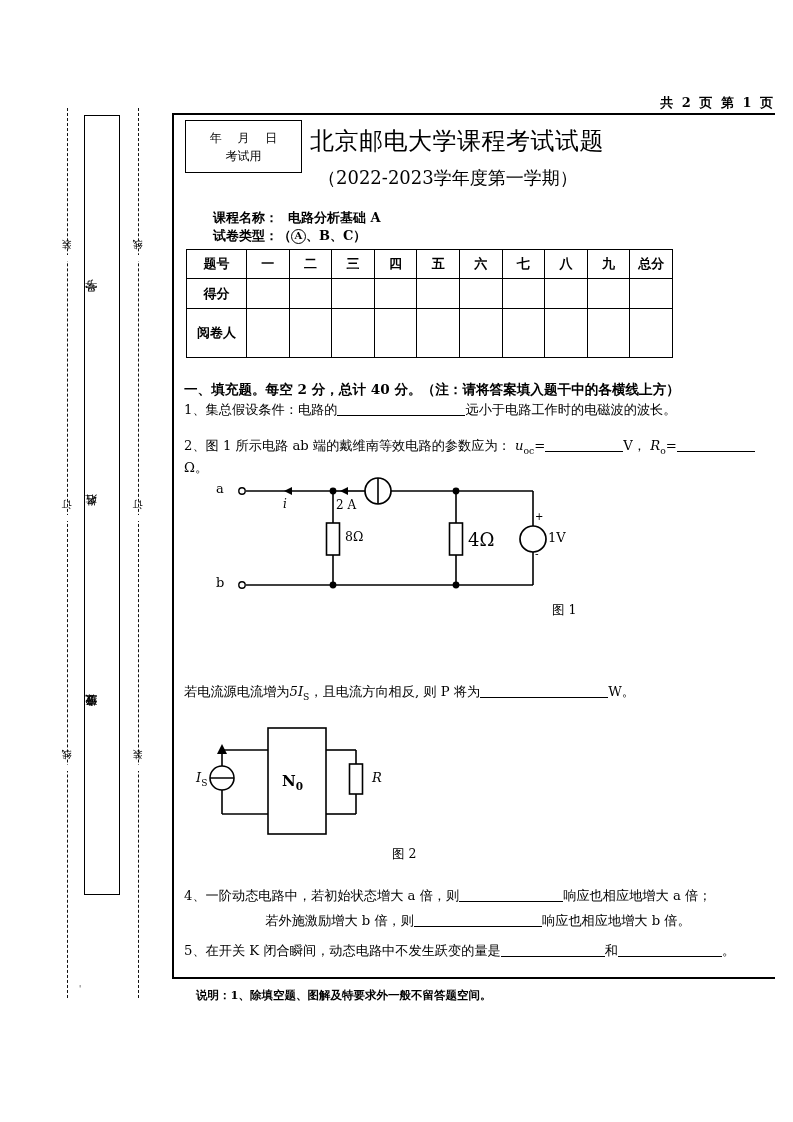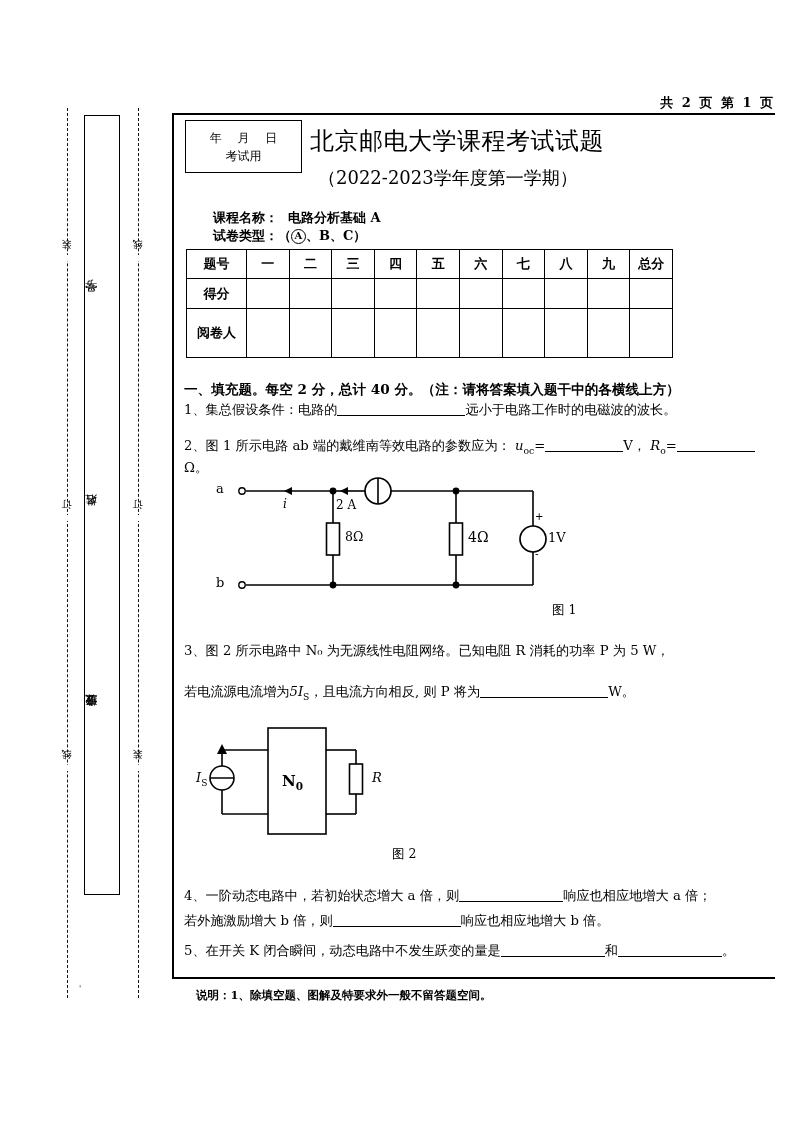--- a/index.html
+++ b/index.html
@@ -198,21 +198,21 @@
   .b-xl  { width: 128px; }
   i.var { font-style: italic; font-family: "DejaVu Serif","Liberation Serif",serif; }
   sub { font-size: 0.7em; }
 
   .q-sec   { top: 379px; }
   .q1      { top: 400px; }
   .q2      { top: 436px; }
   .q3a     { top: 641px; }
   .q3b     { top: 682px; }
   .q4a     { top: 886px; }
-  .q4b     { top: 911px; }
+  .q4b     { top: 911px; text-align: center; }
   .q5      { top: 941px; }
 
   .figcap {
     position: absolute;
     font-size: 12.5px;
     font-family: "DejaVu Serif", "Liberation Serif", serif;
   }
   .figcap1 { left: 552px; top: 602px; }
   .figcap2 { left: 392px; top: 846px; }
 
@@ -363,30 +363,27 @@
       <line x1="18" y1="112" x2="305" y2="112" stroke="#000" stroke-width="1.6"></line>
       <circle cx="14" cy="112" r="3.2" fill="#fff" stroke="#000" stroke-width="1.4"></circle>
       <circle cx="105" cy="112" r="3.4" fill="#000"></circle>
       <circle cx="228" cy="112" r="3.4" fill="#000"></circle>
     </svg>
     <div style="position:absolute; left:-12px; top:8px; font-size:13px; font-family:'DejaVu Serif','Liberation Serif',serif;">a</div>
     <div style="position:absolute; left:-12px; top:102px; font-size:13px; font-family:'DejaVu Serif','Liberation Serif',serif;">b</div>
     <div style="position:absolute; left:55px; top:24px; font-size:12px; font-style:italic; font-family:'DejaVu Serif','Liberation Serif',serif;">i</div>
     <div style="position:absolute; left:108px; top:25px; font-size:12px; font-family:'DejaVu Serif','Liberation Serif',serif;">2 A</div>
     <div style="position:absolute; left:117px; top:56px; font-size:12.5px; font-family:'DejaVu Serif','Liberation Serif',serif;">8Ω</div>
-    <div style="position:absolute; left:240px; top:56px; font-size:14px; font-family:'DejaVu Serif','Liberation Serif',serif;">4Ω</div>
+    <div style="position:absolute; left:240px; top:56px; font-size:18px; font-family:'DejaVu Serif','Liberation Serif',serif;">4Ω</div>
     <div style="position:absolute; left:320px; top:57px; font-size:13px; font-family:'DejaVu Serif','Liberation Serif',serif;">1V</div>
     <div style="position:absolute; left:307px; top:38px; font-size:10px;">+</div>
     <div style="position:absolute; left:307px; top:75px; font-size:10px;">-</div>
   </div>
   <div class="figcap figcap1">图 1</div>
 
-  <div class="q q3a">
-    <span>3、</span><span>图 2 所示电路中 N₀ 为无源线性电阻网络。已知电阻 R 消耗的功率 P 为 5 W，</span>
-  </div>
   <div class="q q3b">
     <span>若电流源电流增为</span><i class="var">5I</i><sub>S</sub><span>，且电流方向相反, 则 P 将为</span><span class="blank b-xl"></span><span>W。</span>
   </div>
 
   <div class="fig fig2">
     <svg width="230" height="125" viewBox="0 0 230 125">
 
       <rect x="72" y="6" width="58" height="106" fill="#fff" stroke="#000" stroke-width="1.6"></rect>
 
       <line x1="26" y1="28" x2="72" y2="28" stroke="#000" stroke-width="1.6"></line>

